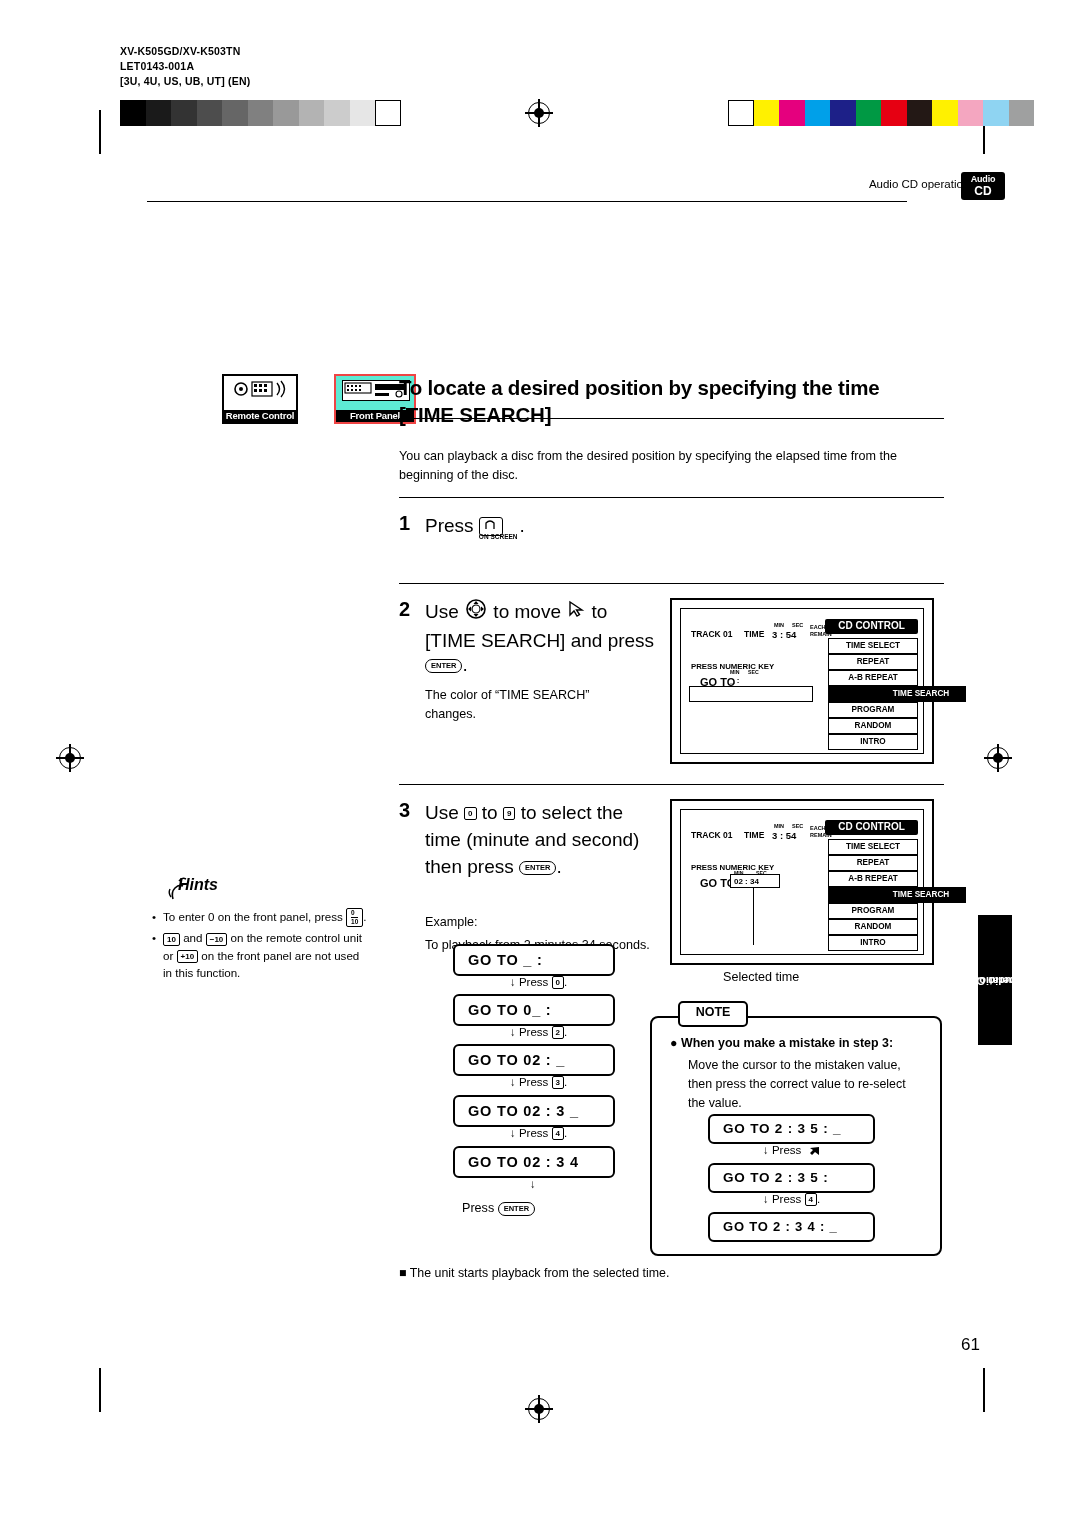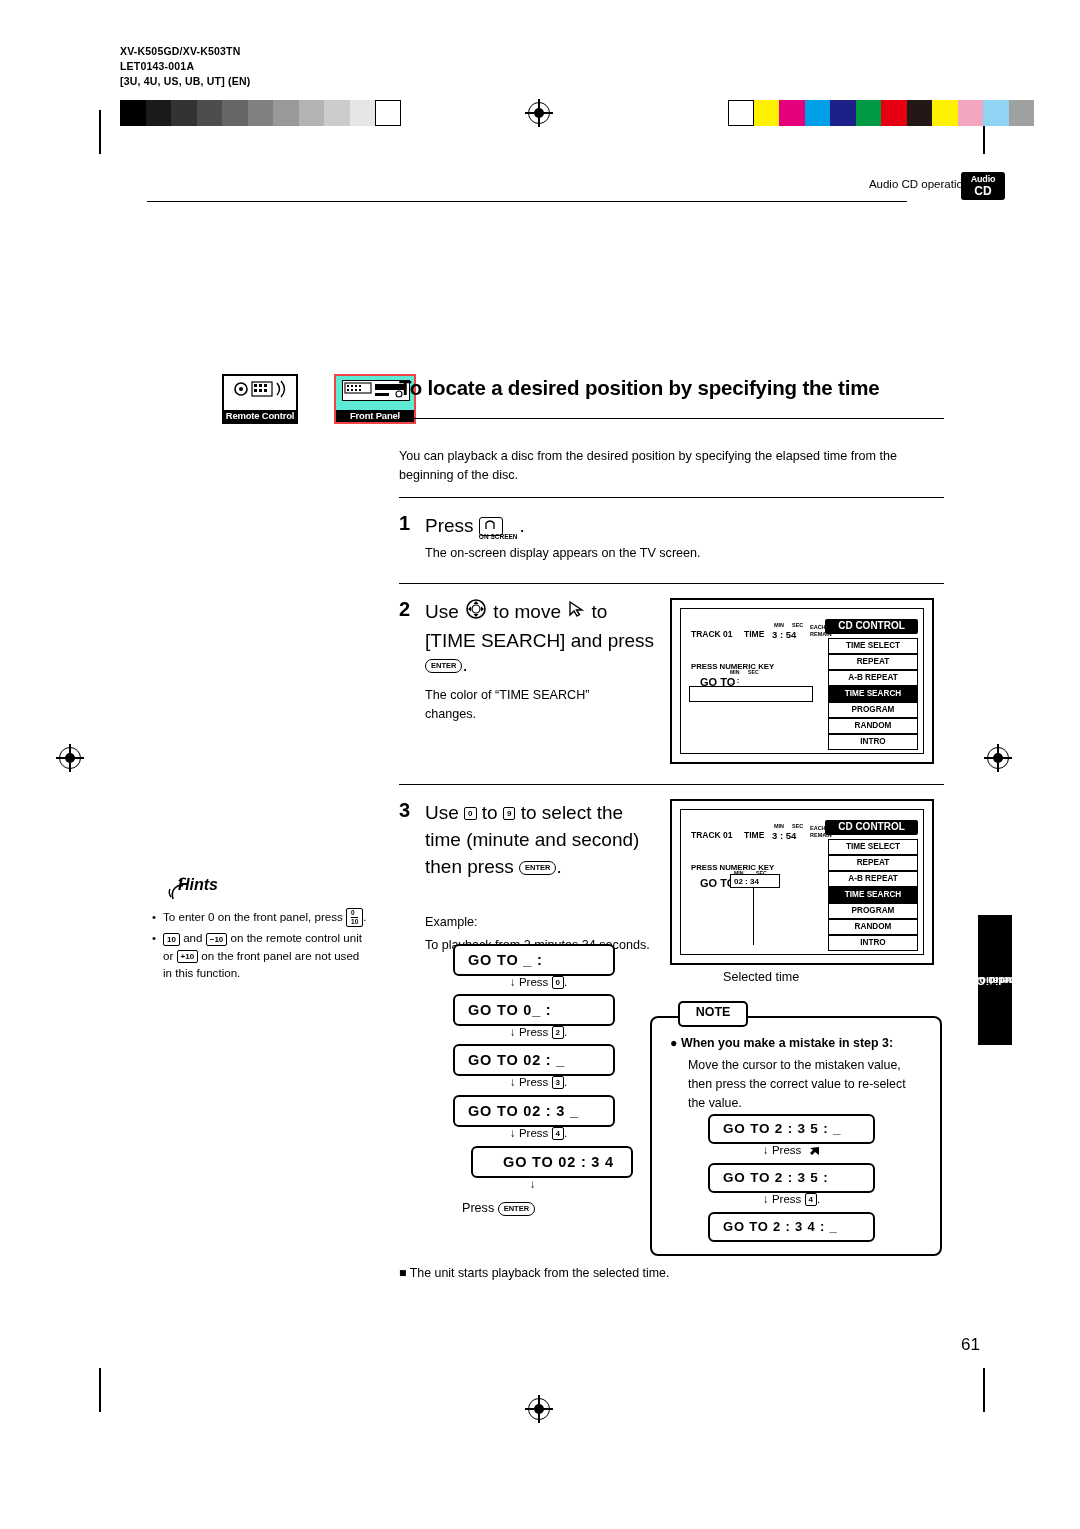--- a/index.html
+++ b/index.html
@@ -58,21 +58,21 @@
   .hints-text ul{margin:0;padding:0;list-style:none;}
   .hints-text li{position:relative;padding-left:11px;margin-bottom:2px;}
   .hints-text li:before{content:"•";position:absolute;left:0;top:0;}
 
   
   .tv{position:absolute;border:2px solid #000;background:#fff;}
   .tv-inner{position:absolute;left:8px;top:8px;right:8px;bottom:8px;border:1.2px solid #000;}
   .tv-row{position:absolute;font-size:8.5px;font-weight:bold;}
   .cd-control{position:absolute;background:#000;color:#fff;font-size:10px;font-weight:bold;text-align:center;line-height:14px;border-radius:2px;}
   .menu-item{position:absolute;border:1.2px solid #000;background:#fff;font-size:8.2px;font-weight:bold;text-align:center;line-height:13px;}
-  .menu-item.sel{background:#000;color:#fff;}
+  .menu-item.sel{background:#000;color:#fff;padding-left:48px;}
   .tv-label{position:absolute;font-size:11px;font-weight:bold;}
   .tv-box{position:absolute;border:1.2px solid #000;background:#fff;}
 
   
   .goto{position:absolute;border:2px solid #000;border-radius:6px;background:#fff;font-size:14.5px;font-weight:bold;line-height:28px;padding-left:13px;letter-spacing:.8px;}
   .arrow{position:absolute;font-size:11.5px;}
 
   
   .note-box{position:absolute;border:2px solid #000;border-radius:8px;}
   .note-tag{position:absolute;border:2px solid #000;border-radius:5px;background:#fff;font-size:12.5px;font-weight:bold;text-align:center;line-height:18px;}
@@ -199,33 +199,33 @@
           <rect x="32" y="3" width="30" height="6" fill="#000"></rect>
           <rect x="32" y="12" width="14" height="3" fill="#000"></rect>
           <circle cx="56" cy="13" r="3" fill="none" stroke="#000" stroke-width="1.1"></circle>
         </svg>
     </div>
     <div class="label">Front Panel</div>
   </div>
 
   <div class="sect-title">
     <div>To locate a desired position by specifying the time</div>
+    <div>[TIME SEARCH]</div>
   </div>
   <div class="rule" style="left:399px;top:418px;width:545px;height:1.2px;"></div>
   <div class="intro">You can playback a disc from the desired position by specifying the elapsed time from the beginning of the disc.</div>
 
   <div class="step-rule" style="top:497px;"></div>
   <div class="stepnum" style="left:399px;top:512px;">1</div>
   <div class="steptext" style="left:425px;top:512px;width:500px;">
     <span>Press</span>
     <span class="key-osd"><svg width="20" height="15" viewBox="0 0 20 15" style="position:absolute;left:0;top:0">
           <path d="M6 11 L6 5 Q10 1 14 5 L14 11" fill="none" stroke="#000" stroke-width="1.3"></path>
         </svg></span><span style="font-size:6.5px;font-weight:bold;position:relative;left:-24px;top:7px;">ON SCREEN</span><span style="position:relative;left:-22px;">.</span>
   </div>
-  <div class="substep" style="left:425px;top:544px;width:500px;">The on-screen display appears on the TV screen.</div>
 
   <div class="step-rule" style="top:583px;"></div>
   <div class="stepnum" style="left:399px;top:598px;">2</div>
   <div class="steptext" style="left:425px;top:598px;width:260px;">
     <span>Use</span>
     <span style="display:inline-block;vertical-align:middle;">
       <svg width="24" height="22" viewBox="0 0 24 22">
           <circle cx="12" cy="11" r="9" fill="none" stroke="#000" stroke-width="1.6"></circle>
           <circle cx="12" cy="11" r="4" fill="none" stroke="#000" stroke-width="1.2"></circle>
           <path d="M12 3 l2.5 3 h-5z" fill="#000"></path>
@@ -341,21 +341,21 @@
   </div>
 
   <div class="goto" style="left:453px;top:944px;width:145px;height:28px;">GO TO _  :</div>
   <div class="arrow" style="left:510px;top:976px;">↓&nbsp;<span>Press</span>&nbsp;<span class="key-box">0</span>.</div>
   <div class="goto" style="left:453px;top:994px;width:145px;height:28px;">GO TO 0_  :</div>
   <div class="arrow" style="left:510px;top:1026px;">↓&nbsp;<span>Press</span>&nbsp;<span class="key-box">2</span>.</div>
   <div class="goto" style="left:453px;top:1044px;width:145px;height:28px;">GO TO 02 : _</div>
   <div class="arrow" style="left:510px;top:1076px;">↓&nbsp;<span>Press</span>&nbsp;<span class="key-box">3</span>.</div>
   <div class="goto" style="left:453px;top:1095px;width:145px;height:28px;">GO TO 02 : 3 _</div>
   <div class="arrow" style="left:510px;top:1127px;">↓&nbsp;<span>Press</span>&nbsp;<span class="key-box">4</span>.</div>
-  <div class="goto" style="left:471px;top:1146px;width:145px;height:28px;text-align:center;">GO TO 02 : 3 4</div>
+  <div class="goto" style="left:453px;top:1146px;width:145px;height:28px;">GO TO 02 : 3 4</div>
   <div class="arrow" style="left:530px;top:1178px;">↓</div>
   <div class="substep" style="left:462px;top:1199px;"><span>Press</span> <span class="key-enter">ENTER</span></div>
 
   <div class="note-box" style="left:650px;top:1016px;width:288px;height:236px;"></div>
   <div class="note-tag" style="left:678px;top:1001px;width:66px;height:22px;">NOTE</div>
   <div class="note-text" style="left:670px;top:1034px;width:258px;font-weight:bold;">● <span>When you make a mistake in step 3:</span></div>
   <div class="note-text" style="left:688px;top:1056px;width:232px;">Move the cursor to the mistaken value, then press the correct value to re-select the value.</div>
   <div class="goto" style="left:708px;top:1114px;width:150px;height:26px;font-size:13.5px;line-height:26px;">GO TO  2 : 3 5 : _</div>
   <div class="arrow" style="left:763px;top:1144px;">↓&nbsp;<span>Press</span>&nbsp;<span>
     <svg width="14" height="12" viewBox="0 0 14 12" style="vertical-align:middle">

